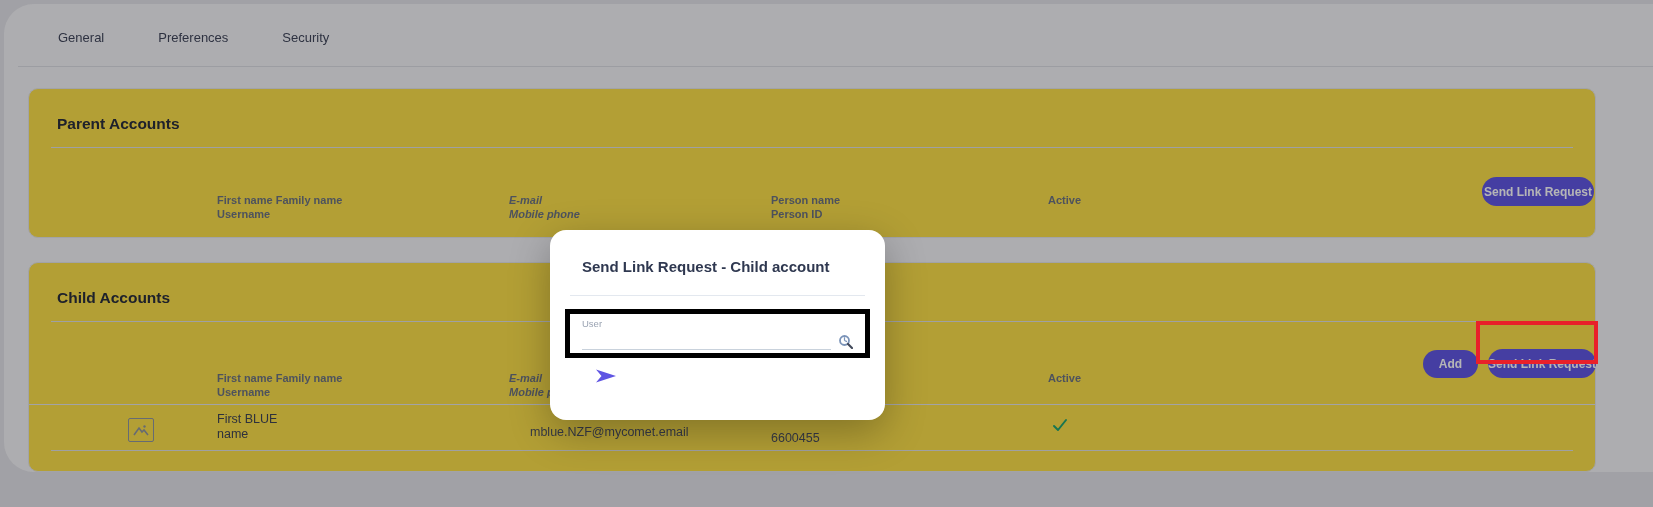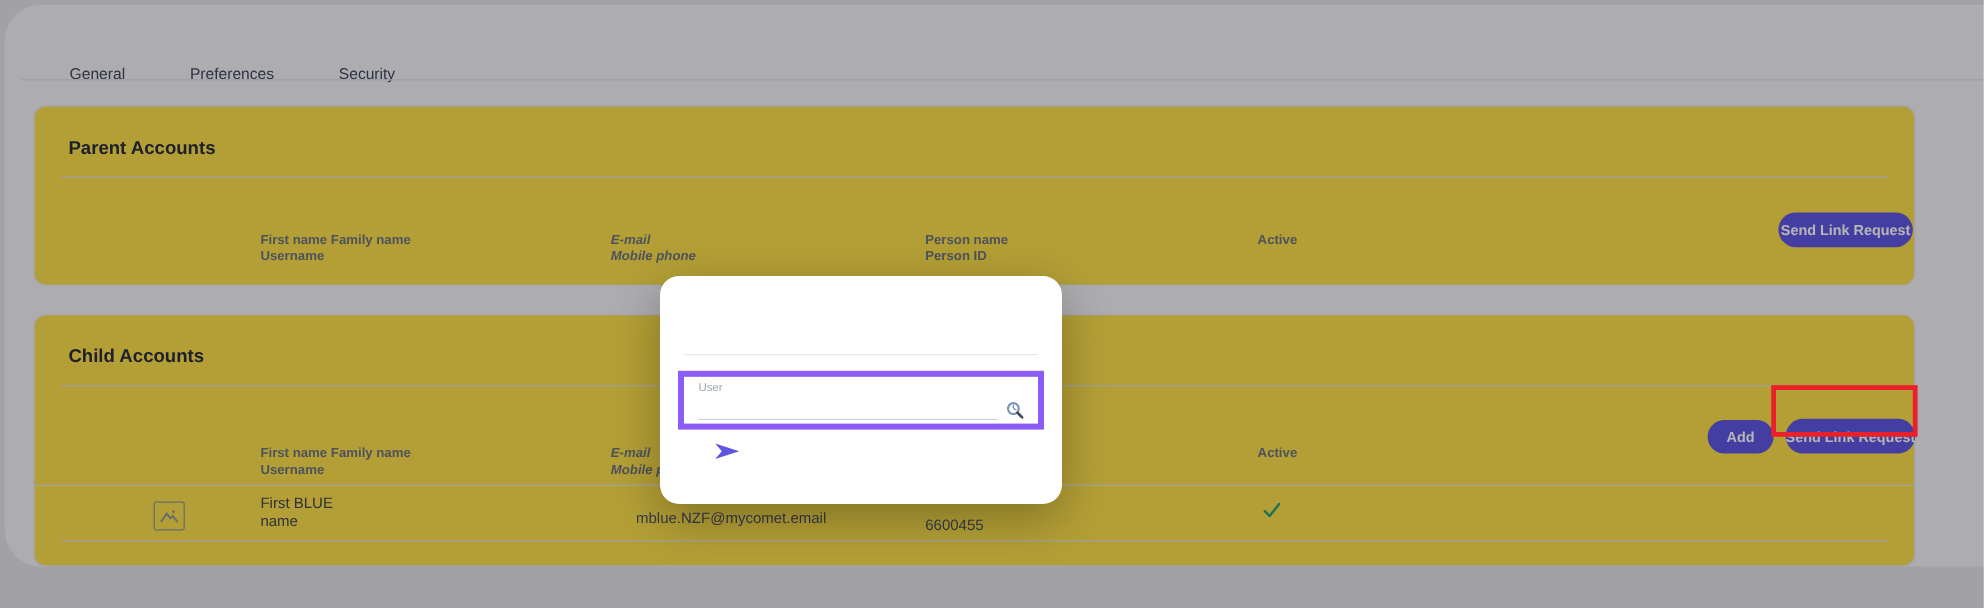--- a/index.html
+++ b/index.html
@@ -13,21 +13,21 @@
   
   .panel {
     position:absolute; left:4px; top:4px; right:0; bottom:35px;
     background:#f4f4f7;
     border-radius:30px 0 0 30px;
   }
   
   .tabbar { position:absolute; left:38px; top:18px; display:flex; gap:22px; align-items:center; }
   .tab {
     font-size:13px; font-weight:500; color:#3e4458;
-    padding:8px 16px; border-radius:999px; white-space:nowrap; cursor:pointer;margin-top:24px;
+    padding:8px 16px; border-radius:999px; white-space:nowrap; cursor:pointer;
   }
   .tab.active { background:#e2e2e8; }
   .tab-divider { position:absolute; left:14px; right:0; top:62px; height:1px; background:#dcdde2; }
 
   
   .card {
     position:absolute; left:24px; width:1568px;
     background:#fde047; border:1px solid #e4e5ea; border-radius:10px;
   }
   .card.parent { top:84px; height:150px; }
@@ -76,21 +76,21 @@
   .modal {
     position:absolute; left:550px; top:230px; width:335px; height:190px;
     background:#ffffff; border-radius:16px; z-index:60;
     box-shadow:0 12px 40px rgba(0,0,0,0.28);
   }
   .modal .title { position:absolute; left:32px; top:28px; font-size:15px; font-weight:600; color:#2f3850; }
   .modal .m-divider { position:absolute; left:20px; right:20px; top:65px; height:1px; background:#e3e8ef; }
 
   .user-box {
     position:absolute; left:15px; top:79px; width:305px; height:49px;
-    border:5px solid #8b5cf6; z-index:70; background:#fff;
+    border:5px solid #000000; z-index:70; background:#fff;
   }
   .user-box .flabel { position:absolute; left:12px; top:4px; font-size:9.5px; color:#9aa3b2; }
   .user-box input {
     position:absolute; left:12px; right:34px; bottom:3px; height:18px;
     border:none; outline:none; border-bottom:1px solid #c9d2dc;
     font-family:inherit; font-size:12px; color:#3d4252; background:transparent;
   }
   .user-box .search-ic { position:absolute; right:12px; top:20px; width:15px; height:15px; }
 
   .send-ic { position:absolute; left:45px; top:136px; width:22px; height:20px; cursor:pointer; }
@@ -178,20 +178,21 @@
         </svg>
       </div>
     </div>
     <div class="row-divider"></div>
   </div>
 </div>
 
 <div class="overlay"></div>
 
 <div class="modal">
+  <div class="title">Send Link Request - Child account</div>
   <div class="m-divider"></div>
 
   <div class="user-box">
     <span class="flabel">User</span>
     <input type="text" aria-label="User" value="" style="">
     <span class="search-ic">
       <svg width="15" height="15" viewBox="0 0 15 15">
         <circle cx="6.5" cy="6.5" r="4.5" fill="none" stroke="#7a93b8" stroke-width="1.8"></circle>
         <path d="M10 10 L14 14" stroke="#41485a" stroke-width="2.2" stroke-linecap="round"></path>
         <path d="M6.5 6.5 L6.5 3.2 M6.5 6.5 L9 7.6" stroke="#7a93b8" stroke-width="1.2"></path>

